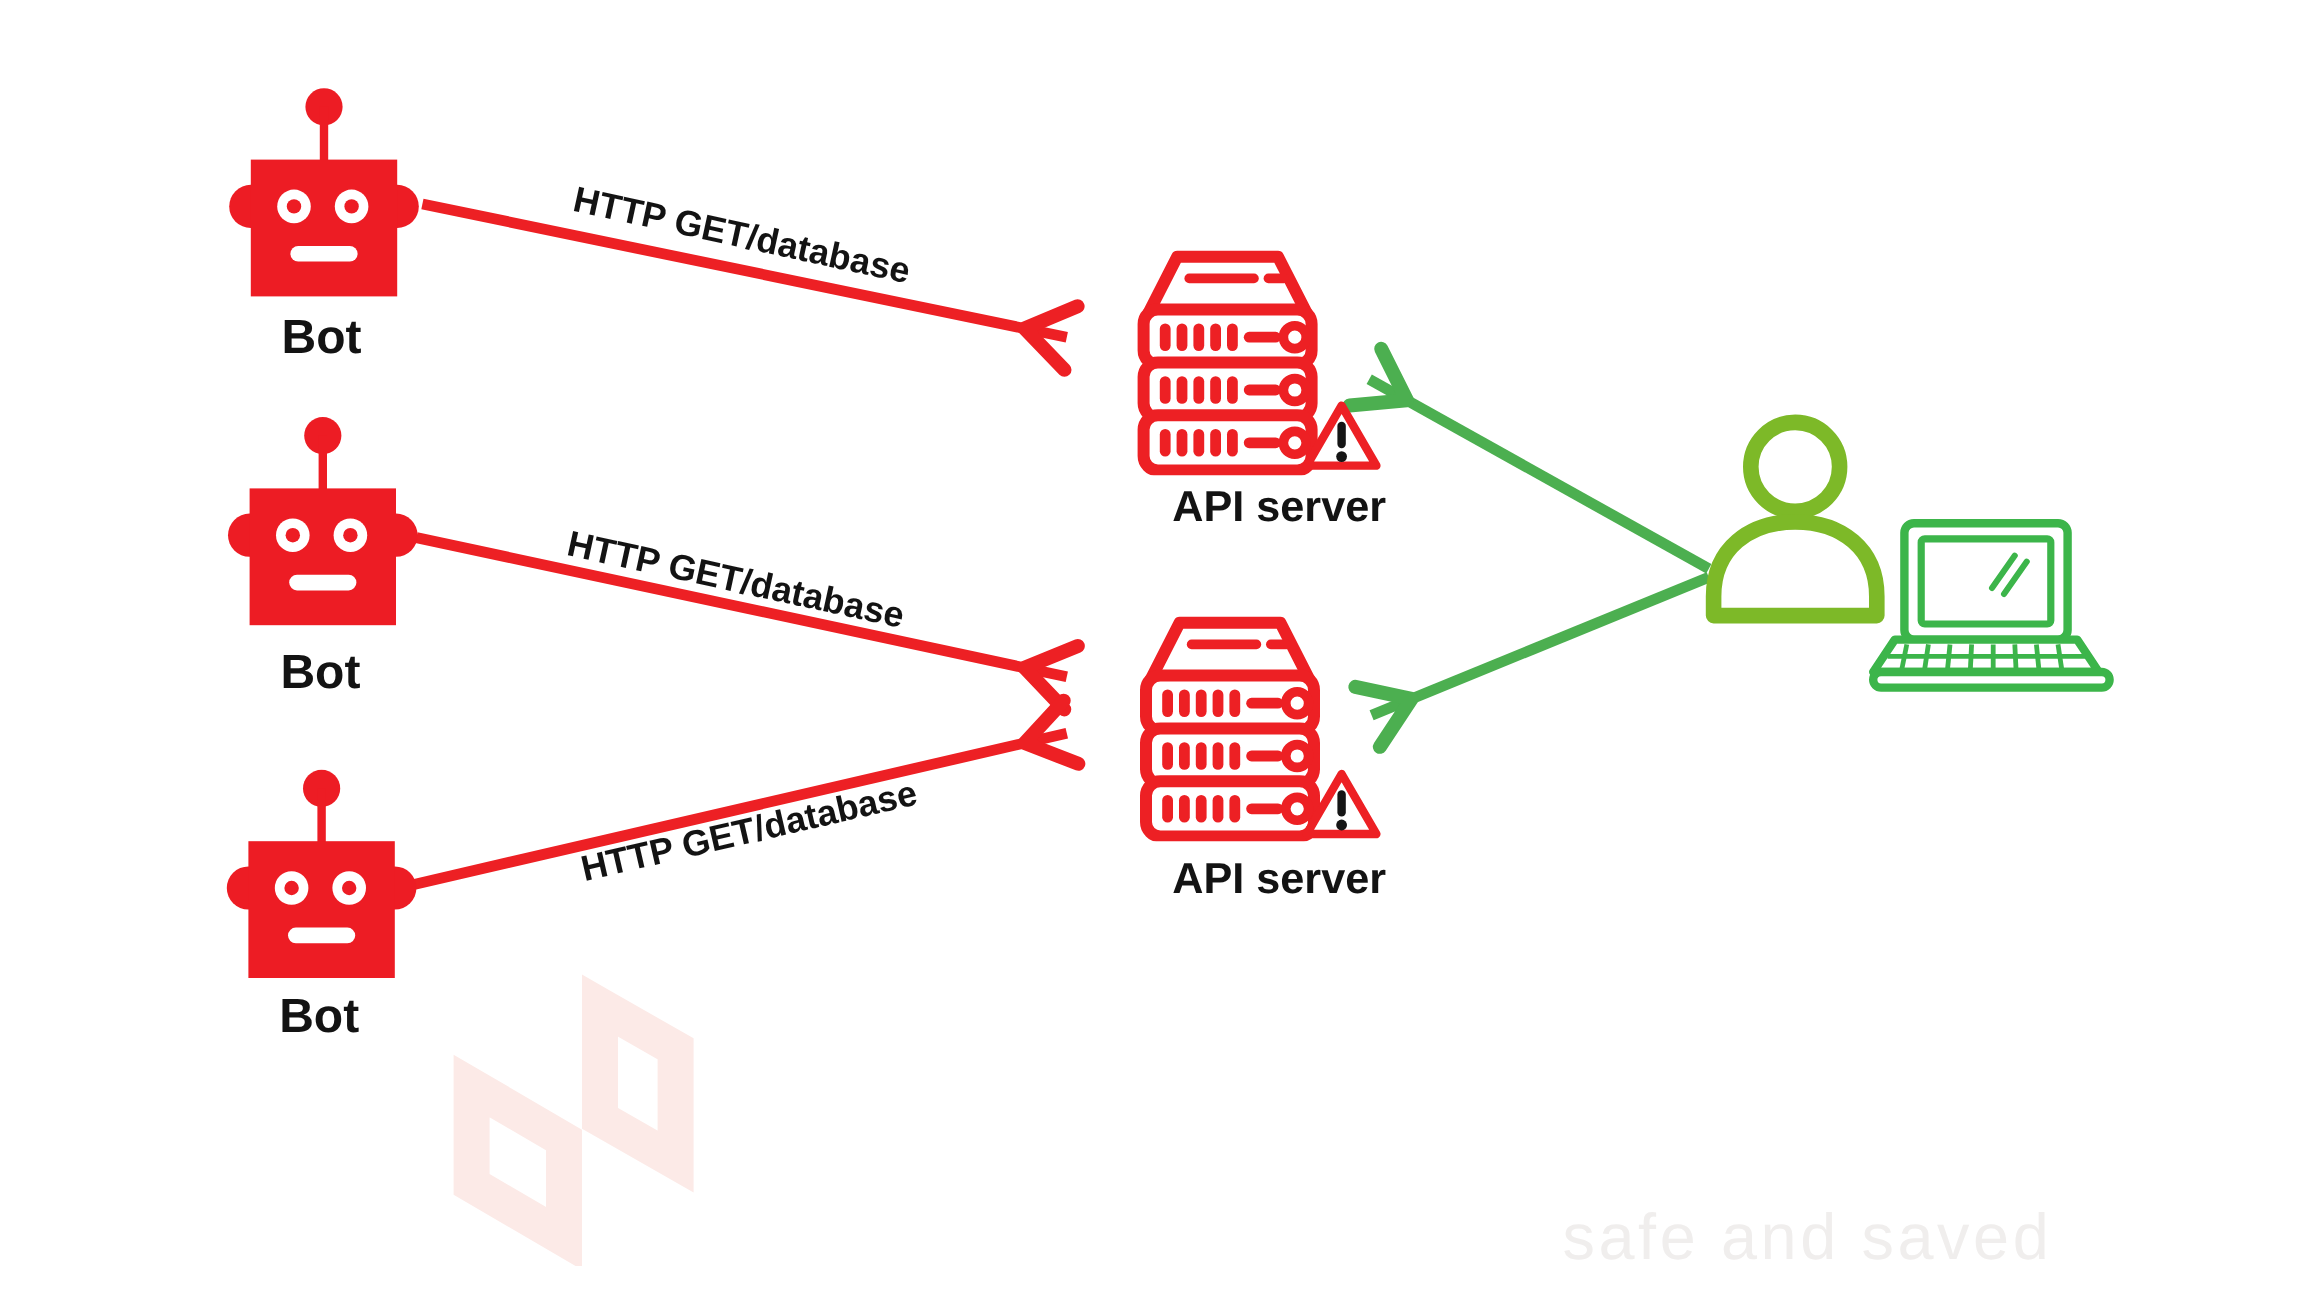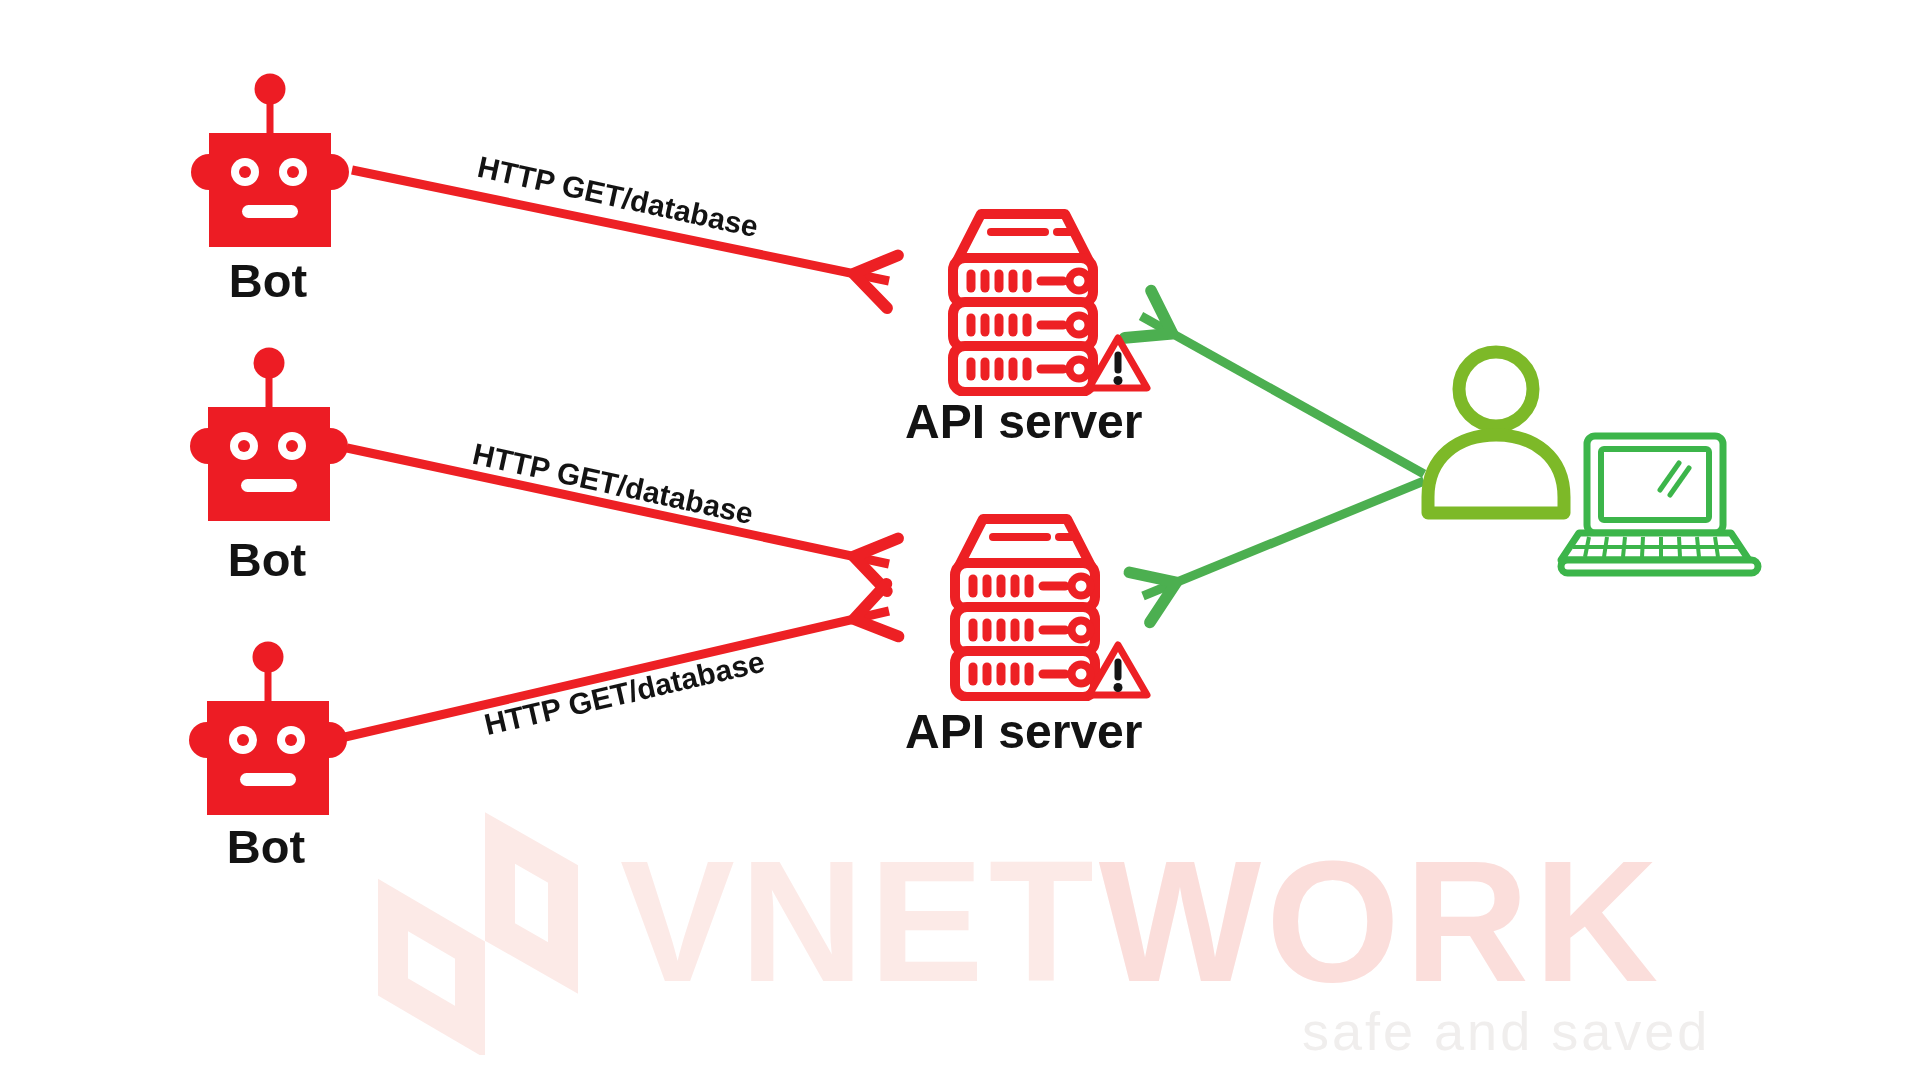--- a/index.html
+++ b/index.html
@@ -4,22 +4,22 @@
 <style>
   html,body { margin:0; padding:0; background:#fff; }
   .canvas {
     position:relative; width:1920px; height:1080px; overflow:hidden;
     background:#ffffff; font-family:"Liberation Sans", sans-serif;
   }
   .abs { position:absolute; }
 
   
   .lbl { position:absolute; font-weight:700; color:var(--label_black,#131313); white-space:nowrap; }
-  .node-lbl { font-size:48px; line-height:48px; text-align:left; }
-  .bot-lbl  { font-size:47px; line-height:44px; width:160px; text-align:center; }
+  .node-lbl { font-size:36px; line-height:48px; text-align:right; }
+  .bot-lbl  { font-size:40px; line-height:44px; width:160px; text-align:center; }
   .edge-lbl { font-size:30px; line-height:36px; transform-origin:left top; }
 
   
   .fill-red      { fill:var(--bot_red,#ED1C24); }
   .stroke-red    { stroke:var(--arrow_red,#ED2024); fill:none; }
   .stroke-red-fw { stroke:var(--arrow_red,#ED2024); fill:#ffffff; }
   .stroke-green  { stroke:var(--arrow_green,#4CAF50); fill:none; }
   .stroke-person { stroke:var(--person_green,#7DB928); fill:none; }
   .stroke-laptop { stroke:var(--laptop_green,#3CB54A); fill:none; }
   .stroke-laptop-fw { stroke:var(--laptop_green,#3CB54A); fill:#ffffff; }
@@ -43,21 +43,20 @@
 </style>
 </head>
 <body>
 
 <div class="canvas">
 
   <svg class="abs" style="left:348px; top:810px;" width="275" height="245" viewBox="0 0 275 245">
     <path class="wm-stroke" stroke-width="30" stroke-linejoin="miter" d="M 152 28 L 215 64 L 215 158 L 152 122 Z"></path>
     <path class="wm-stroke" stroke-width="30" stroke-linejoin="miter" d="M 45 95 L 122 140 L 122 222 L 45 177 Z"></path>
   </svg>
-  <div class="wm-brand"><span class="pfx">VNET</span><span class="sfx">WORK</span></div>
   <div class="wm-tagline">safe and saved</div>
 
   <svg class="abs" style="left:0; top:0;" width="1920" height="1080" viewBox="0 0 1920 1080">
     <defs>
       <marker id="mred" markerWidth="7" markerHeight="8" refX="5.2" refY="4" orient="auto" markerUnits="strokeWidth">
         <path class="stroke-red" d="M 5.6 1 L 1.2 4 L 5.6 7" stroke-width="1.3" stroke-linecap="round" stroke-linejoin="round"></path>
       </marker>
       <marker id="mgreen" markerWidth="7" markerHeight="8" refX="5.2" refY="4" orient="auto" markerUnits="strokeWidth">
         <path class="stroke-green" d="M 5.6 1 L 1.2 4 L 5.6 7" stroke-width="1.3" stroke-linecap="round" stroke-linejoin="round"></path>
       </marker>

